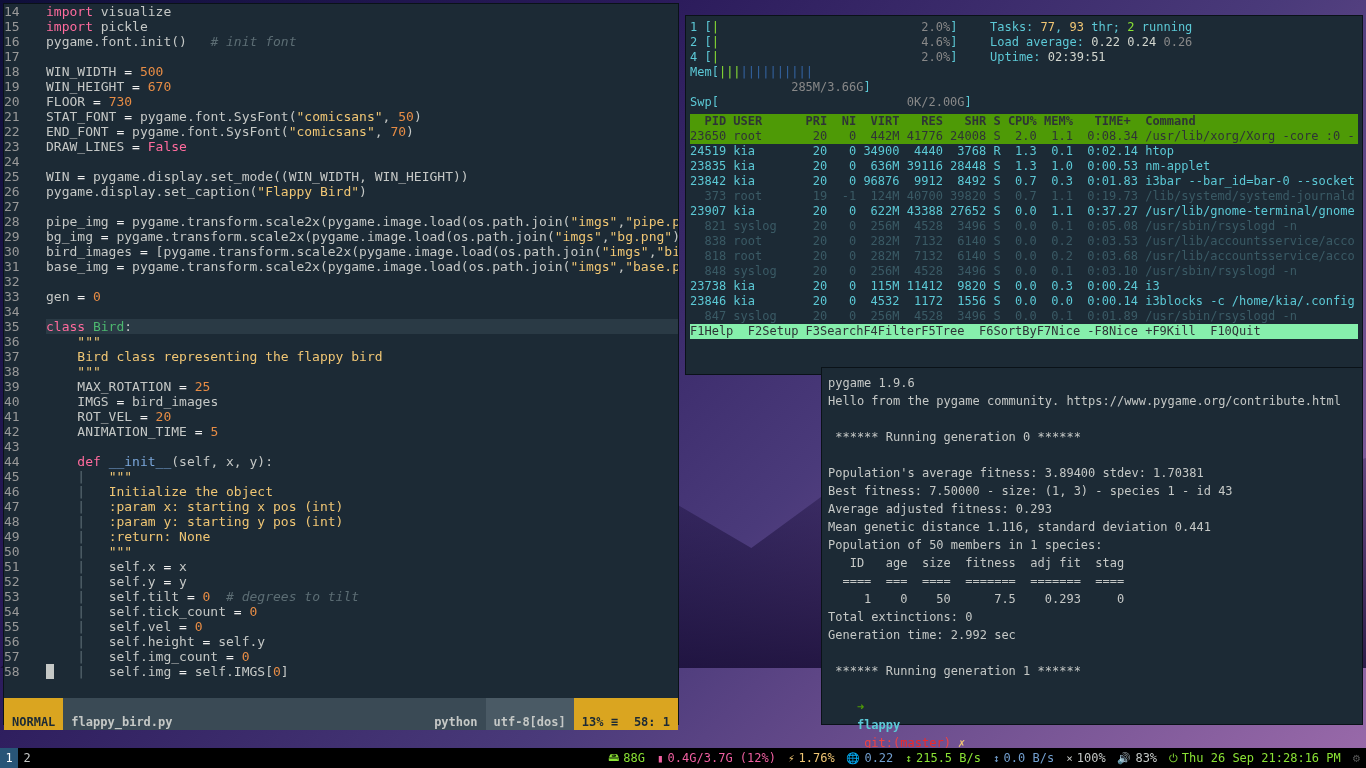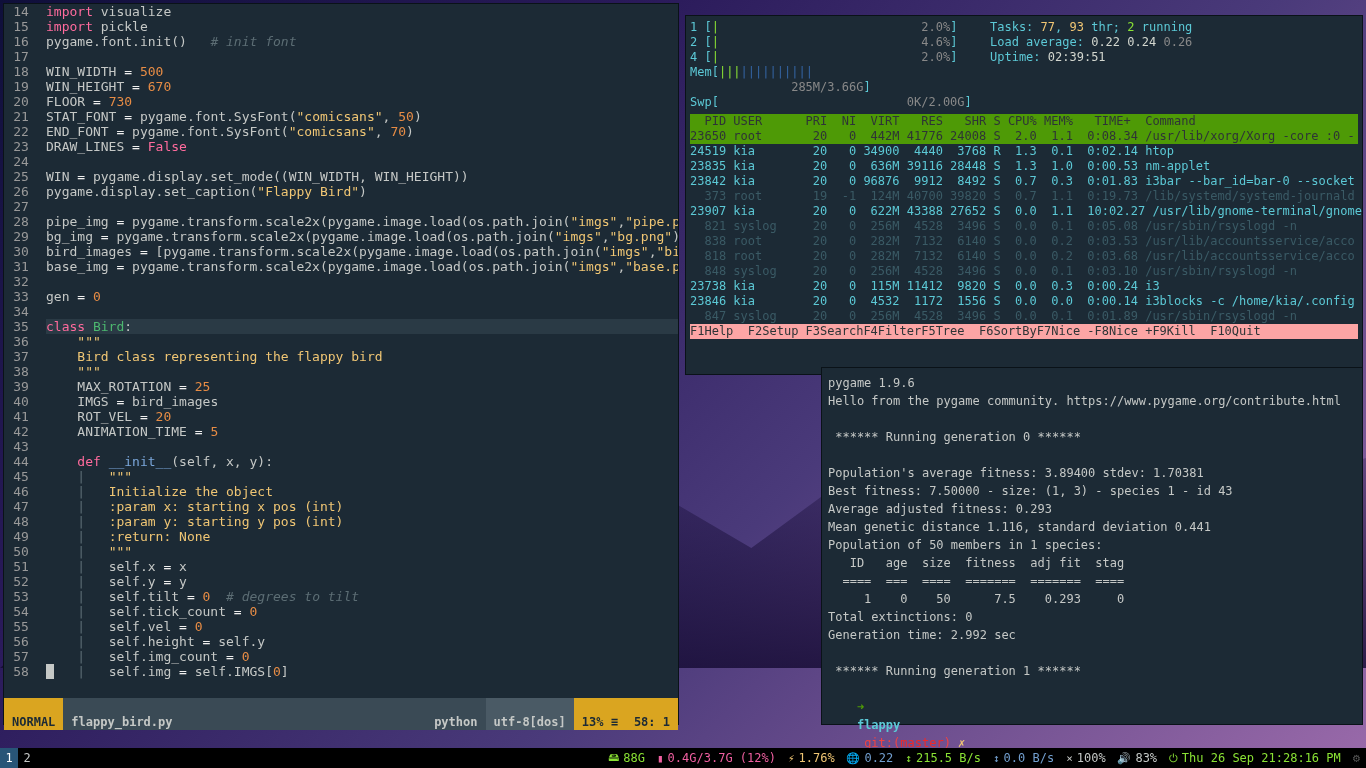--- a/index.html
+++ b/index.html
@@ -1,21 +1,21 @@
 <!DOCTYPE html>
 <html><head>
 <meta charset="utf-8">
 <style>
 *{margin:0;padding:0;box-sizing:border-box}
 body{width:1366px;height:768px;background:linear-gradient(135deg,#1a1a4a 0%,#3a2a6a 40%,#5a3a8a 100%);font-family:'DejaVu Sans Mono','Courier New',monospace;font-size:13px;overflow:hidden;position:relative}
 .wallpaper{position:absolute;inset:0;background:linear-gradient(135deg,#0f0f3a 0%,#2a1a5a 30%,#4a3a7a 60%,#9a6aaa 100%);z-index:0}
 .wallpaper::before{content:'';position:absolute;bottom:100px;left:0;right:0;height:300px;background:linear-gradient(transparent,rgba(20,10,50,0.8));clip-path:polygon(0 100%,15% 40%,25% 70%,40% 20%,55% 60%,70% 10%,85% 50%,100% 30%,100% 100%)}
 .pane{position:absolute;background:#1c2a35;z-index:1;box-shadow:0 0 0 1px #0a1218}
 .editor{left:4px;top:4px;width:674px;height:720px;font-size:13px;line-height:15px}
-.gutter{position:absolute;left:0;top:0;width:40px;height:695px;text-align:center;color:#888;padding-right:6px}
+.gutter{position:absolute;left:0;top:0;width:40px;height:695px;text-align:left;color:#888;padding-right:6px}
 .code{position:absolute;left:42px;top:0;right:0;height:695px;overflow:hidden}
 .codeline{white-space:pre;height:15px}
 .ln{color:#999}
 .kw{color:#ff6b9d}
 .str{color:#f0c674}
 .num{color:#e78c45}
 .cmt{color:#5c6d74;font-style:italic}
 .fn{color:#7aa6da}
 .cls{color:#4db870}
 .op{color:#f0f0f0}
@@ -31,24 +31,24 @@
 .st-pos{background:#daa520;color:#1c2a35}
 .htop{right:4px;top:16px;width:676px;height:358px;font-size:12px;line-height:15px;padding:4px}
 .htop-hdr{display:flex}
 .htop-meters{width:300px;color:#5cc9d6}
 .htop-info{color:#5cc9d6}
 .cyan{color:#5cc9d6}
 .yel{color:#f0c674}
 .grn{color:#8ae234}
 .wht{color:#d3d7cf}
 .gry{color:#888}
-.htop-cols{background:#4e9a06;color:#2e3436;font-weight:normal;white-space:pre}
+.htop-cols{background:#4e9a06;color:#2e3436;font-weight:bold;white-space:pre}
 .htop-row{white-space:pre;color:#5cc9d6}
 .htop-row .dim{color:#3a5a65}
-.htop-fn{background:#fca5a5;color:#2e3436;white-space:pre}
+.htop-fn{background:#86efac;color:#2e3436;white-space:pre}
 .term{right:4px;top:368px;width:540px;height:356px;font-size:12px;line-height:18px;padding:6px;color:#c5c8c6}
 .term-line{white-space:pre}
 .prompt-arrow{color:#4e9a06;font-weight:bold}
 .prompt-dir{color:#5cc9d6;font-weight:bold}
 .prompt-git{color:#ef4444}
 .prompt-branch{color:#ef2929}
 .i3bar{position:absolute;bottom:0;left:0;right:0;height:20px;background:#000;color:#c5c8c6;display:flex;align-items:center;font-size:12px;z-index:2}
 .ws{display:flex;height:20px}
 .ws-btn{width:18px;text-align:center;line-height:20px}
 .ws-active{background:#285577;color:#fff}
@@ -183,21 +183,21 @@
     </div>
   </div>
   <div style="height:4px"></div>
   <div class="htop-cols">  PID USER      PRI  NI  VIRT   RES   SHR S CPU% MEM%   TIME+  Command</div>
   <div id="htop-rows">
       <div class="htop-row" style="background: rgb(78, 154, 6); color: rgb(46, 52, 54);">23650 root       20   0  442M 41776 24008 S  2.0  1.1  0:08.34 /usr/lib/xorg/Xorg -core :0 -</div>
       <div class="htop-row">24519 kia        20   0 34900  4440  3768 R  1.3  0.1  0:02.14 htop</div>
       <div class="htop-row">23835 kia        20   0  636M 39116 28448 S  1.3  1.0  0:00.53 nm-applet</div>
       <div class="htop-row">23842 kia        20   0 96876  9912  8492 S  0.7  0.3  0:01.83 i3bar --bar_id=bar-0 --socket</div>
       <div class="htop-row"><span class="dim">  373 root       19  -1  124M 40700 39820 S  0.7  1.1  0:19.73 /lib/systemd/systemd-journald</span></div>
-      <div class="htop-row">23907 kia        20   0  622M 43388 27652 S  0.0  1.1  10:02.27 /usr/lib/gnome-terminal/gnome</div>
+      <div class="htop-row">23907 kia        20   0  622M 43388 27652 S  0.0  1.1  0:37.27 /usr/lib/gnome-terminal/gnome</div>
       <div class="htop-row"><span class="dim">  821 syslog     20   0  256M  4528  3496 S  0.0  0.1  0:05.08 /usr/sbin/rsyslogd -n</span></div>
       <div class="htop-row"><span class="dim">  838 root       20   0  282M  7132  6140 S  0.0  0.2  0:03.53 /usr/lib/accountsservice/acco</span></div>
       <div class="htop-row"><span class="dim">  818 root       20   0  282M  7132  6140 S  0.0  0.2  0:03.68 /usr/lib/accountsservice/acco</span></div>
       <div class="htop-row"><span class="dim">  848 syslog     20   0  256M  4528  3496 S  0.0  0.1  0:03.10 /usr/sbin/rsyslogd -n</span></div>
       <div class="htop-row">23738 kia        20   0  115M 11412  9820 S  0.0  0.3  0:00.24 i3</div>
       <div class="htop-row">23846 kia        20   0  4532  1172  1556 S  0.0  0.0  0:00.14 i3blocks -c /home/kia/.config</div>
       <div class="htop-row"><span class="dim">  847 syslog     20   0  256M  4528  3496 S  0.0  0.1  0:01.89 /usr/sbin/rsyslogd -n</span></div>
     </div>
   <div class="htop-fn">F1Help  F2Setup F3SearchF4FilterF5Tree  F6SortByF7Nice -F8Nice +F9Kill  F10Quit</div>
 </div>

